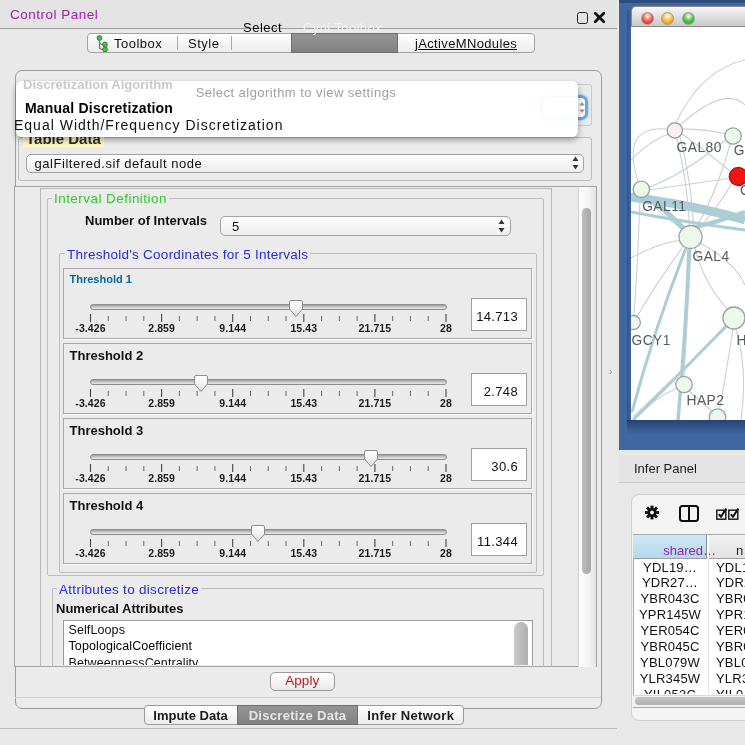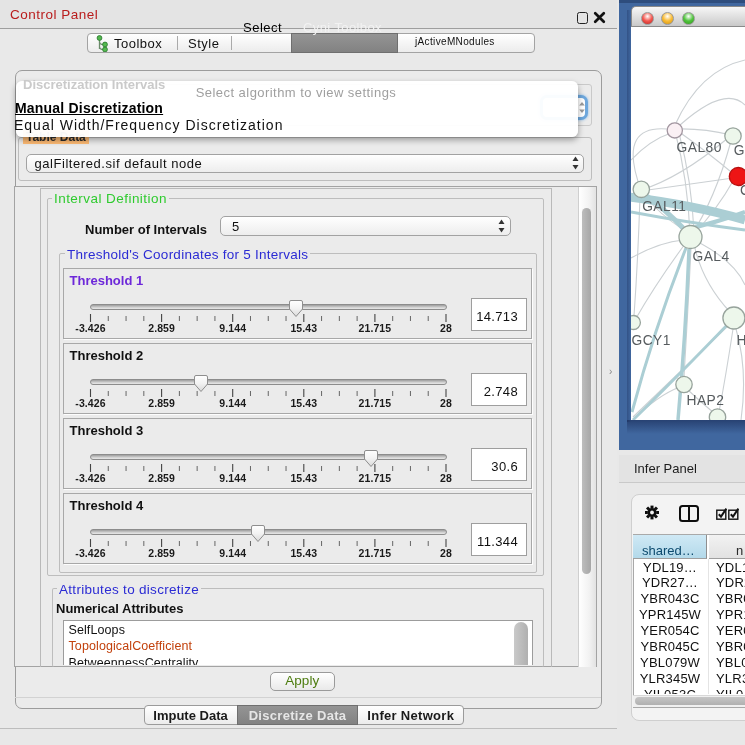--- a/index.html
+++ b/index.html
@@ -2,72 +2,72 @@
 <html><head><meta charset="utf-8">
 <style>
 html,body{margin:0;padding:0;}
 body{width:745px;height:745px;overflow:hidden;font-family:"Liberation Sans",sans-serif;background:#e8e8e8;position:relative;}
 .ab{position:absolute;}
 .txt{position:absolute;white-space:nowrap;}
 </style></head><body>
 
 <div class="ab" style="left:0;top:0;width:617px;height:731px;background:#e9e9e9;"></div>
 <div class="ab" style="left:0;top:0;width:617px;height:28px;background:#e4e4e4;border-bottom:1px solid #9e9e9e;"></div>
-<div class="txt" style="left:10px;top:6.5px;font-size:13.5px;letter-spacing:0.5px;color:#b91c1c;">Control Panel</div>
+<div class="txt" style="left:10px;top:6.5px;font-size:13.5px;letter-spacing:0.5px;color:#a21caf;">Control Panel</div>
 <div class="ab" style="left:577px;top:12px;width:9px;height:10px;border:1.6px solid #222;border-radius:2.5px;"></div>
 <svg class="ab" style="left:593px;top:11px;" width="13" height="13" viewBox="0 0 13 13">
 <path d="M2.2 2.2 L10.8 10.8 M10.8 2.2 L2.2 10.8" stroke="#111" stroke-width="2.7" stroke-linecap="round"></path>
   </svg>
 <div class="ab" style="left:87px;top:33px;width:448px;height:20px;background:linear-gradient(#ffffff,#ececec);border:1px solid #a3a3a3;border-radius:4px;box-sizing:border-box;"></div>
 <div class="ab" style="left:291px;top:33px;width:106.5px;height:20px;background:linear-gradient(#949494,#828282);border:1px solid #6f6f6f;box-sizing:border-box;"></div>
 <div class="ab" style="left:176.5px;top:36px;width:1px;height:14px;background:#aaaaaa;"></div>
 <div class="ab" style="left:230.5px;top:36px;width:1px;height:14px;background:#aaaaaa;"></div>
 <div class="txt" style="left:114px;top:36px;font-size:13px;letter-spacing:0.5px;color:#111;">Toolbox</div>
 <div class="txt" style="left:188px;top:36px;font-size:13px;letter-spacing:0.5px;color:#111;">Style</div>
 <div class="txt" style="left:243px;top:20px;font-size:13px;letter-spacing:0.5px;color:#000000;">Select</div>
 <div class="txt" style="left:303px;top:20px;font-size:13px;letter-spacing:0.4px;color:#f2f2f2;">Cyni Toolbox</div>
-<div class="txt" style="left:415px;top:36px;font-size:10px;letter-spacing:0.35px;color:#111;">jActiveMNodules</div>
+<div class="txt" style="left:415px;top:36px;font-size:13px;letter-spacing:0.35px;color:#111;text-decoration:underline;">jActiveMNodules</div>
 <svg class="ab" style="left:95px;top:34px;" width="14" height="18" viewBox="0 0 14 18">
 <path d="M4.5 5 L4.5 15" stroke="#6a8a6a" stroke-width="1.3" fill="none"></path>
 <path d="M4.5 8 Q4.5 10.5 8.5 10.5" stroke="#6a8a6a" stroke-width="1.2" fill="none"></path>
 <path d="M4.5 13 Q4.5 15.5 8.5 15.5" stroke="#6a8a6a" stroke-width="1.2" fill="none"></path>
 <circle cx="4.5" cy="4" r="2.4" fill="#53b94e" stroke="#2e7d32" stroke-width="0.9"></circle>
 <circle cx="10" cy="10.5" r="2.4" fill="#53b94e" stroke="#2e7d32" stroke-width="0.9"></circle>
 <circle cx="10" cy="15.5" r="2.4" fill="#53b94e" stroke="#2e7d32" stroke-width="0.9"></circle>
 </svg>
 <div class="ab" style="left:14.5px;top:69.5px;width:587px;height:639px;background:#ebebeb;border:1px solid #9c9c9c;border-radius:7px;box-sizing:border-box;"></div>
 <div class="ab" style="left:18px;top:84px;width:574px;height:42px;border:1px solid #c9c9c9;border-radius:3px;box-sizing:border-box;"></div>
 <div class="ab" style="left:540px;top:95px;width:48px;height:25px;background:#fff;border:3px solid #6ea7dc;border-radius:7px;box-sizing:border-box;box-shadow:0 0 3px #86b9e8;"></div>
 <svg class="ab" style="left:578px;top:101px;" width="8" height="13" viewBox="0 0 8 13">
 <path d="M4 1 L6.8 4.5 L1.2 4.5 Z" fill="#9a9a9a"></path>
     <path d="M4 12 L6.8 8.5 L1.2 8.5 Z" fill="#9a9a9a"></path>
   </svg>
 <div class="ab" style="left:18px;top:137px;width:574px;height:44px;border:1px solid #bdbdbd;border-radius:3px;box-sizing:border-box;"></div>
-<div class="txt" style="left:23px;top:130px;font-size:12px;font-weight:bold;color:#2c2c2c;background:#fdba74;padding:0 3px;">Table Data</div>
+<div class="txt" style="left:23px;top:130px;font-size:15px;font-weight:bold;color:#2c2c2c;background:#fef9c3;padding:0 3px;">Table Data</div>
 <div class="ab" style="left:25.5px;top:153.5px;width:558.5px;height:19.5px;background:linear-gradient(#ffffff,#ededed);border:1px solid #a2a2a2;border-radius:5px;box-sizing:border-box;"></div>
 <div class="txt" style="left:34.5px;top:156px;font-size:13px;letter-spacing:0.55px;color:#111;">galFiltered.sif default node</div>
 <svg class="ab" style="left:571px;top:156px;" width="9" height="14" viewBox="0 0 9 14">
 <path d="M4.5 0.5 L7.5 5 L1.5 5 Z" fill="#333"></path>
     <path d="M4.5 13.5 L7.5 9 L1.5 9 Z" fill="#333"></path>
   </svg>
 <div class="ab" style="left:13.5px;top:185.5px;width:583px;height:481.5px;background:#ebebeb;border:1px solid #a3a3a3;box-sizing:border-box;"></div>
 <div class="ab" style="left:40px;top:188px;width:511.5px;height:479px;border:1px solid #b9b9b9;border-bottom:none;box-sizing:border-box;"></div>
 <div class="ab" style="left:47px;top:197.5px;width:496.5px;height:378px;border:1px solid #bdbdbd;border-radius:2px;box-sizing:border-box;"></div>
 <div class="txt" style="left:52px;top:191px;font-size:13.5px;letter-spacing:0.45px;color:#2fcb2f;background:#ebebeb;padding:0 2px;">Interval Definition</div>
-<div class="txt" style="left:85px;top:222px;font-size:13px;font-weight:bold;color:#111;">Number of Intervals</div>
+<div class="txt" style="left:85px;top:213px;font-size:13px;font-weight:bold;color:#111;">Number of Intervals</div>
 <div class="ab" style="left:220px;top:216px;width:290.5px;height:19.5px;background:linear-gradient(#ffffff,#ededed);border:1px solid #a2a2a2;border-radius:5px;box-sizing:border-box;"></div>
 <div class="txt" style="left:232px;top:218.5px;font-size:13px;color:#111;">5</div>
 <svg class="ab" style="left:497px;top:218.5px;" width="9" height="14" viewBox="0 0 9 14">
 <path d="M4.5 0.5 L7.5 5 L1.5 5 Z" fill="#333"></path>
     <path d="M4.5 13.5 L7.5 9 L1.5 9 Z" fill="#333"></path>
   </svg>
 <div class="ab" style="left:59px;top:253px;width:478px;height:319.5px;border:1px solid #bdbdbd;border-radius:2px;box-sizing:border-box;"></div>
 <div class="txt" style="left:65px;top:246.5px;font-size:13.5px;letter-spacing:0.25px;color:#2b2bd4;background:#ebebeb;padding:0 2px;">Threshold's Coordinates for 5 Intervals</div>
 <div class="ab" style="left:63px;top:268.0px;width:468.5px;height:70.5px;border:1px solid #a8a8a8;box-shadow:1px 1px 0 #fdfdfd;box-sizing:border-box;"></div>
-<div class="txt" style="left:69.5px;top:273.0px;font-size:13px;font-weight:bold;color:#6d28d9;">Threshold 1</div>
+<div class="txt" style="left:69.5px;top:273.0px;font-size:11px;font-weight:bold;color:#0369a1;">Threshold 1</div>
 <div class="ab" style="left:89.5px;top:304.0px;width:357.5px;height:6px;background:linear-gradient(#9d9d9d,#d9d9d9 70%,#e6e6e6);border:1px solid #8c8c8c;border-radius:4px;box-sizing:border-box;"></div>
 <svg class="ab" style="left:0;top:0;" width="617" height="731" viewBox="0 0 617 731">
     <line x1="90.50" y1="314.0" x2="90.50" y2="322.0" stroke="#444" stroke-width="1.1"></line>
     <line x1="108.28" y1="316.0" x2="108.28" y2="321.0" stroke="#666" stroke-width="1"></line>
     <line x1="126.05" y1="316.0" x2="126.05" y2="321.0" stroke="#666" stroke-width="1"></line>
     <line x1="143.82" y1="316.0" x2="143.82" y2="321.0" stroke="#666" stroke-width="1"></line>
     <line x1="161.60" y1="314.0" x2="161.60" y2="322.0" stroke="#444" stroke-width="1.1"></line>
     <line x1="179.38" y1="316.0" x2="179.38" y2="321.0" stroke="#666" stroke-width="1"></line>
     <line x1="197.15" y1="316.0" x2="197.15" y2="321.0" stroke="#666" stroke-width="1"></line>
     <line x1="214.93" y1="316.0" x2="214.93" y2="321.0" stroke="#666" stroke-width="1"></line>
@@ -281,42 +281,42 @@
       </linearGradient>
     </defs>
   </svg>
 <div class="ab" style="left:470.5px;top:523.0px;width:56px;height:33px;background:#fff;border:1px solid #9e9e9e;box-sizing:border-box;"></div>
 <div class="txt" style="left:0;top:534.0px;width:518px;text-align:right;font-size:13px;letter-spacing:0.35px;color:#111;">11.344</div>
 <div class="ab" style="left:52px;top:588px;width:491.5px;height:79px;border:1px solid #bdbdbd;border-bottom:none;border-radius:2px;box-sizing:border-box;"></div>
 <div class="txt" style="left:57px;top:581.5px;font-size:13.5px;letter-spacing:0.3px;color:#2b2bd4;background:#ebebeb;padding:0 2px;">Attributes to discretize</div>
 <div class="txt" style="left:56px;top:601px;font-size:13px;font-weight:bold;color:#111;">Numerical Attributes</div>
 <div class="ab" style="left:62.5px;top:620px;width:470px;height:45.3px;background:#fff;border:1px solid #9c9c9c;border-bottom:none;box-sizing:border-box;overflow:hidden;">
     <div class="txt" style="left:5px;top:1.5px;font-size:12.5px;letter-spacing:0.1px;color:#111;">SelfLoops</div>
-    <div class="txt" style="left:5px;top:18.2px;font-size:12.5px;letter-spacing:0.1px;color:#c2410c;text-align:center;">TopologicalCoefficient</div>
+    <div class="txt" style="left:5px;top:18.2px;font-size:12.5px;letter-spacing:0.1px;color:#000000;text-align:center;">TopologicalCoefficient</div>
     <div class="txt" style="left:5px;top:34.9px;font-size:12.5px;letter-spacing:0.1px;color:#111;">BetweennessCentrality</div>
     <div class="ab" style="left:450.5px;top:1px;width:14px;height:58px;background:linear-gradient(90deg,#c9c9c9,#b0b0b0);border-radius:7px;"></div>
   </div>
 <div class="ab" style="left:577.5px;top:186.5px;width:18.5px;height:480px;background:linear-gradient(90deg,#ffffff,#f2f2f2 60%,#e2e2e2);border-left:1px solid #cfcfcf;box-sizing:border-box;"></div>
 <div class="ab" style="left:582px;top:208px;width:9px;height:366px;background:linear-gradient(90deg,#bdbdbd,#a6a6a6);border-radius:5px;"></div>
 <div class="ab" style="left:269.5px;top:671.5px;width:65.5px;height:19px;background:linear-gradient(#ffffff,#e9e9e9);border:1px solid #9a9a9a;border-radius:5px;box-sizing:border-box;"></div>
-<div class="txt" style="left:269.5px;top:673px;width:65.5px;text-align:center;font-size:13.5px;color:#4d7c0f;">Apply</div>
+<div class="txt" style="left:269.5px;top:673px;width:65.5px;text-align:center;font-size:13.5px;color:#b91c1c;">Apply</div>
 <div class="ab" style="left:15px;top:696.5px;width:586px;height:1px;background:#d2d2d2;"></div>
 <div class="ab" style="left:144px;top:705px;width:319.5px;height:19.5px;background:linear-gradient(#ffffff,#ececec);border:1px solid #9b9b9b;border-radius:4px;box-sizing:border-box;"></div>
 <div class="ab" style="left:237px;top:705px;width:121px;height:19.5px;background:linear-gradient(#949494,#828282);border:1px solid #6f6f6f;box-sizing:border-box;"></div>
 <div class="txt" style="left:144px;top:708px;width:93px;text-align:center;font-size:13px;font-weight:bold;color:#1a1a1a;">Impute Data</div>
 <div class="txt" style="left:237px;top:708px;width:121px;text-align:center;font-size:13px;font-weight:bold;letter-spacing:0.3px;color:#e6e6e6;">Discretize Data</div>
 <div class="txt" style="left:358px;top:708px;width:105.5px;text-align:center;font-size:13px;font-weight:bold;letter-spacing:0.3px;color:#1a1a1a;">Infer Network</div>
 <div class="ab" style="left:0;top:727.5px;width:617px;height:1px;background:#bdbdbd;"></div>
 <div class="ab" style="left:0;top:728.5px;width:617px;height:17px;background:#e8e8e8;"></div>
 <div class="txt" style="left:609px;top:366px;font-size:10px;color:#8a8a8a;">›</div>
 <div class="ab" style="left:15.5px;top:80.5px;width:562px;height:56px;background:rgba(255,255,255,0.96);border-radius:6px;box-shadow:0 3px 6px rgba(0,0,0,0.35);"></div>
 <div class="txt" style="left:0px;top:85px;width:592px;text-align:center;font-size:13px;letter-spacing:0.45px;color:#9f9f9f;">Select algorithm to view settings</div>
-<div class="txt" style="left:15px;top:99.5px;font-size:14px;font-weight:bold;letter-spacing:0.2px;color:#000;text-decoration:underline;">Manual Discretization</div>
+<div class="txt" style="left:25px;top:99.5px;font-size:14px;font-weight:bold;letter-spacing:0.2px;color:#000;">Manual Discretization</div>
 <div class="txt" style="left:14px;top:117px;font-size:14px;letter-spacing:1.0px;color:#111;">Equal Width/Frequency Discretization</div>
-<div class="txt" style="left:23px;top:76.5px;font-size:13px;font-weight:bold;color:#cacaca;">Discretization Intervals</div>
+<div class="txt" style="left:23px;top:76.5px;font-size:13px;font-weight:bold;color:#cacaca;">Discretization Algorithm</div>
 <div class="ab" style="left:618.5px;top:0;width:126.5px;height:450px;background:#40679f;"></div>
 <div class="ab" style="left:618.5px;top:0;width:126.5px;height:3px;background:#2e4d7d;"></div>
 <div class="ab" style="left:627px;top:420px;width:118px;height:14px;background:linear-gradient(rgba(10,20,60,0.45),rgba(10,20,60,0));"></div>
 <div class="ab" style="left:627px;top:10px;width:4px;height:412px;background:linear-gradient(90deg,rgba(10,20,60,0.25),rgba(10,20,60,0));"></div>
 <div class="ab" style="left:631px;top:6px;width:114px;height:20.5px;background:linear-gradient(#f7f7f7,#c9c9c9);border:1px solid #8a8a8a;border-right:none;border-radius:5px 0 0 0;box-sizing:border-box;"></div>
 <div class="ab" style="left:641.1px;top:11.8px;width:13.2px;height:13.2px;border-radius:50%;background:radial-gradient(circle at 50% 30%, #ffffff 0%, #f4564e 50%, #b92722 100%);border:0.5px solid #999;box-sizing:border-box;"></div>
 <div class="ab" style="left:660.8px;top:11.8px;width:13.2px;height:13.2px;border-radius:50%;background:radial-gradient(circle at 50% 30%, #ffffff 0%, #f9bb32 50%, #cf9117 100%);border:0.5px solid #999;box-sizing:border-box;"></div>
 <div class="ab" style="left:681.6px;top:11.8px;width:13.2px;height:13.2px;border-radius:50%;background:radial-gradient(circle at 50% 30%, #ffffff 0%, #4fc33c 50%, #37981f 100%);border:0.5px solid #999;box-sizing:border-box;"></div>
 <div class="ab" style="left:631px;top:26.5px;width:114px;height:393.5px;background:#fff;overflow:hidden;"></div>
 <svg class="ab" style="left:631px;top:28px;" width="114" height="392" viewBox="631 28 114 392">
@@ -402,21 +402,21 @@
 <rect x="0.8" y="3.2" width="9" height="9" fill="none" stroke="#111" stroke-width="1.4"></rect>
 <path d="M2.8 7.2 L5 9.6 L10.4 1.6" fill="none" stroke="#111" stroke-width="2"></path>
   </svg>
 <svg class="ab" style="left:727.5px;top:506.5px;" width="11.5" height="13" viewBox="0 0 11.5 13">
 <rect x="0.8" y="3.2" width="9" height="9" fill="none" stroke="#111" stroke-width="1.4"></rect>
 <path d="M2.8 7.2 L5 9.6 L10.4 1.6" fill="none" stroke="#111" stroke-width="2"></path>
   </svg>
 <div class="ab" style="left:632.5px;top:534px;width:112.5px;height:173.5px;border:1px solid #a9a9a9;border-right:none;background:#fff;box-sizing:border-box;overflow:hidden;"></div>
 <div class="ab" style="left:633px;top:534.5px;width:74px;height:24px;background:linear-gradient(#cfe9f5,#b3d9ea);border-right:1.5px solid #8f8f8f;border-bottom:1px solid #9f9f9f;box-sizing:border-box;"></div>
 <div class="ab" style="left:708.5px;top:534.5px;width:36.5px;height:24px;background:linear-gradient(#f2f2f2,#e2e2e2);border-bottom:1px solid #9f9f9f;box-sizing:border-box;"></div>
-<div class="txt" style="left:642px;top:543px;width:74px;text-align:left;font-size:13px;color:#0c4a6e;">shared…</div>
+<div class="txt" style="left:642px;top:543px;width:74px;text-align:right;font-size:13px;color:#a21caf;">shared…</div>
 <div class="txt" style="left:736px;top:543px;font-size:13px;color:#2a2a2a;">n…</div>
 <div class="ab" style="left:633px;top:558.5px;width:112px;height:135.5px;overflow:hidden;">
 <div class="txt" style="left:0px;top:1.0px;width:74px;text-align:center;font-size:13px;letter-spacing:0.2px;color:#111;">YDL19…</div>
 <div class="txt" style="left:83px;top:1.0px;font-size:13px;letter-spacing:0.2px;color:#111;">YDL1</div>
 <div class="txt" style="left:0px;top:16.9px;width:74px;text-align:center;font-size:13px;letter-spacing:0.2px;color:#111;">YDR27…</div>
 <div class="txt" style="left:83px;top:16.9px;font-size:13px;letter-spacing:0.2px;color:#111;">YDR2</div>
 <div class="txt" style="left:0px;top:32.8px;width:74px;text-align:center;font-size:13px;letter-spacing:0.2px;color:#111;">YBR043C</div>
 <div class="txt" style="left:83px;top:32.8px;font-size:13px;letter-spacing:0.2px;color:#111;">YBR0</div>
 <div class="txt" style="left:0px;top:48.7px;width:74px;text-align:center;font-size:13px;letter-spacing:0.2px;color:#111;">YPR145W</div>
 <div class="txt" style="left:83px;top:48.7px;font-size:13px;letter-spacing:0.2px;color:#111;">YPR1</div>

